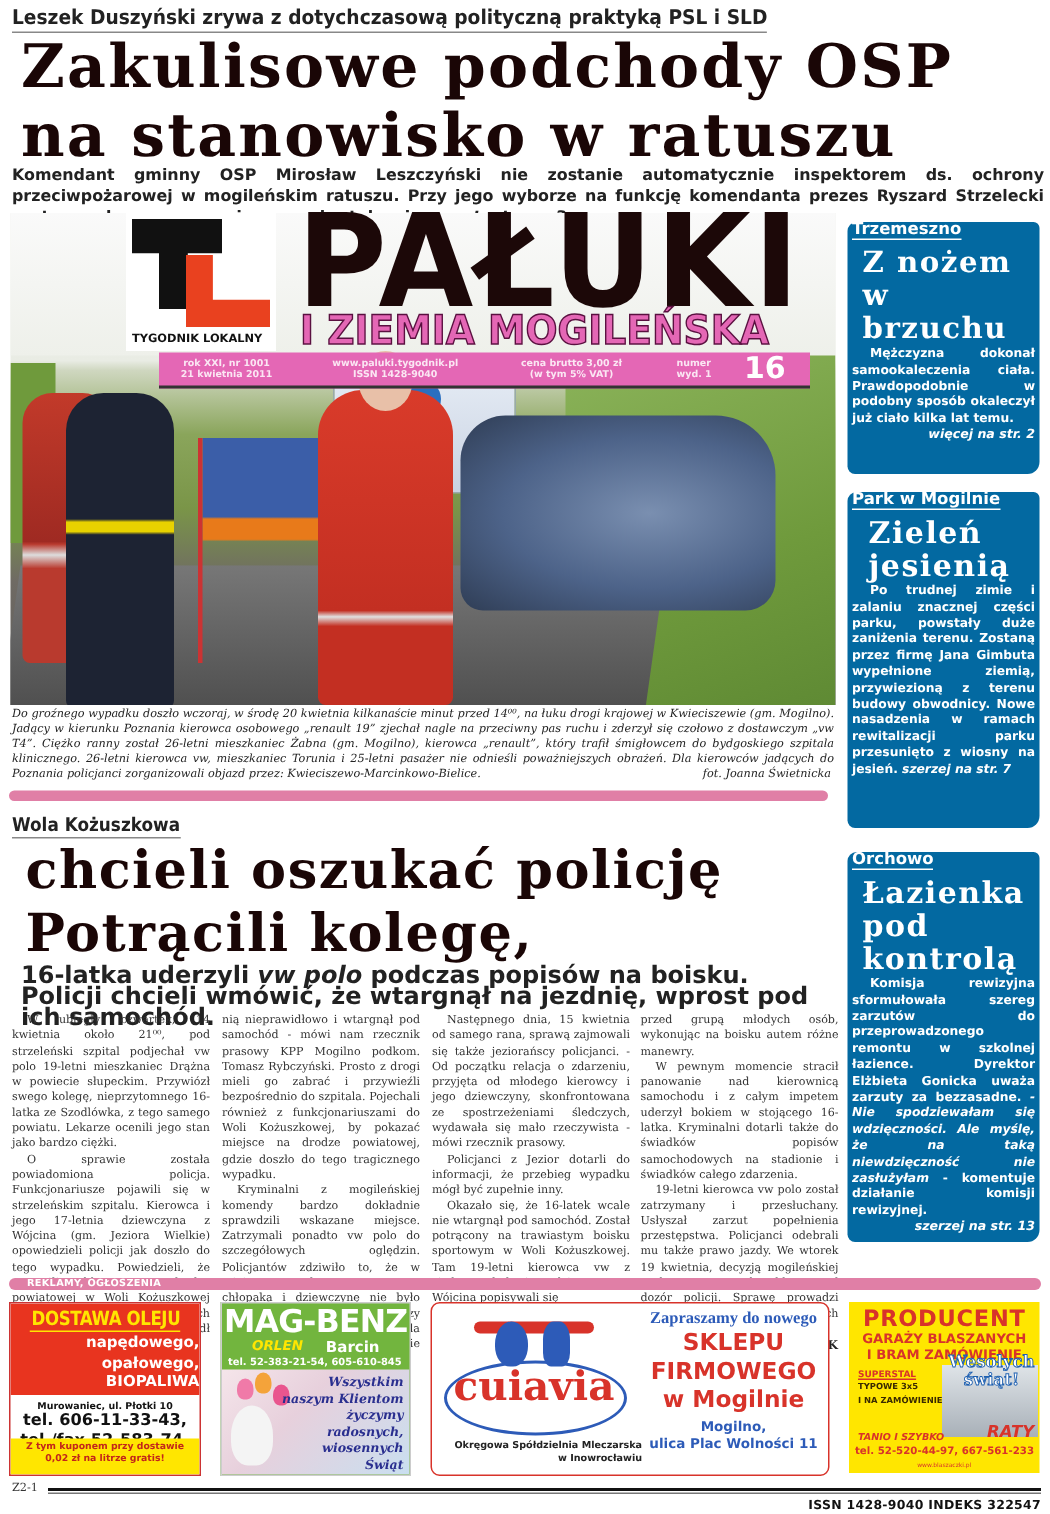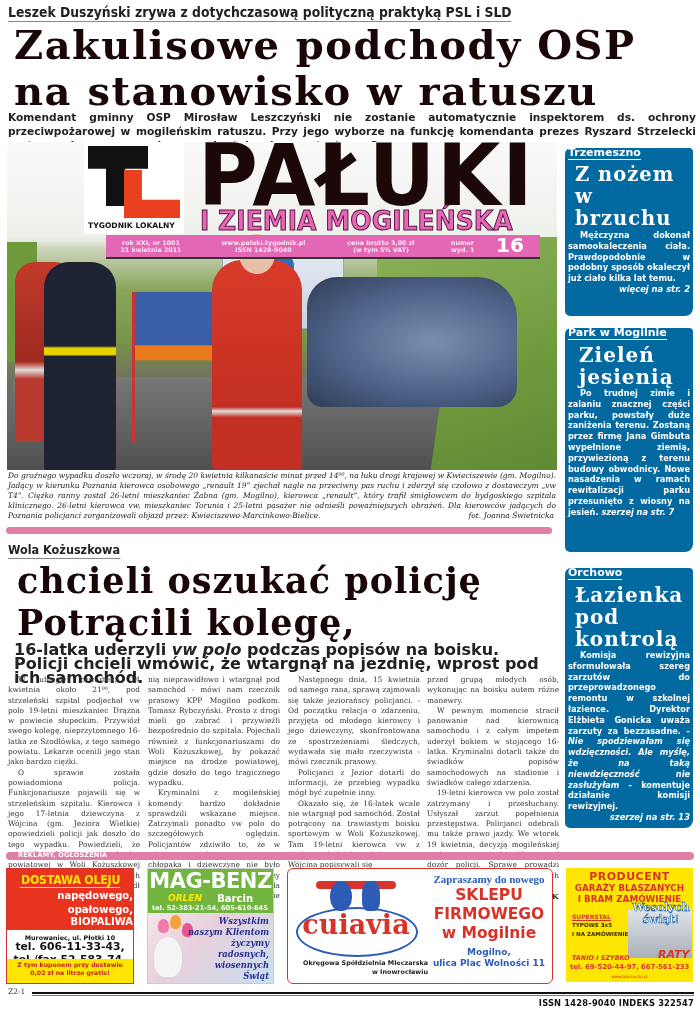--- a/index.html
+++ b/index.html
@@ -107,21 +107,21 @@
   #ad-cuiavia .fig1 { position: absolute; left: 42px; top: 12px; width: 22px; height: 30px; background: #2d5bb8; border-radius: 50% 50% 45% 45%; }
   #ad-cuiavia .fig2 { position: absolute; left: 74px; top: 12px; width: 18px; height: 30px; background: #2d5bb8; border-radius: 40% 40% 30% 30%; }
   #ad-cuiavia .arms { position: absolute; left: 28px; top: 12px; width: 80px; height: 8px; background: #d8332a; border-radius: 8px; }
   #ad-cuiavia .org { position: absolute; left: 4px; top: 90px; width: 136px; text-align: right; font-family: "DejaVu Sans", sans-serif; font-weight: bold; font-size: 6.4px; line-height: 8.5px; color: #222; }
   #ad-cuiavia .right { position: absolute; left: 140px; top: 4px; width: 122px; text-align: center; font-family: "DejaVu Sans", sans-serif; font-weight: bold; }
   #ad-cuiavia .invite { font-size: 11px; color: #2d5bb8; font-family: Liberation Serif, serif; }
   #ad-cuiavia .big { font-size: 15.5px; line-height: 17px; color: #d8332a; margin-top: 2px; }
   #ad-cuiavia .addr { font-size: 9px; line-height: 11px; color: #2d5bb8; margin-top: 5px; }
 
   #ad-garages { left: 566px; width: 127px; background: #ffe600; }
-  #ad-garages .prod { font-family: "DejaVu Sans", sans-serif; font-weight: bold; font-size: 11px; color: #d8332a; text-align: center; margin-top: 2px; letter-spacing: 0.5px; }
+  #ad-garages .prod { font-family: "DejaVu Sans", sans-serif; font-weight: bold; font-size: 15px; color: #d8332a; text-align: center; margin-top: 2px; letter-spacing: 0.5px; }
   #ad-garages .g { font-family: "DejaVu Sans", sans-serif; font-weight: bold; font-size: 8.8px; line-height: 10.5px; color: #d8332a; text-align: center; }
   #ad-garages .pic { position: absolute; left: 62px; top: 42px; width: 64px; height: 48px; background: linear-gradient(180deg,#dfe4e8,#a8b0b8); }
   #ad-garages .greet { position: absolute; left: 64px; top: 34px; width: 62px; text-align: center; font-family: "DejaVu Serif", serif; font-weight: bold; font-size: 11px; line-height: 12px; color: #fff; -webkit-text-stroke: 0.6px #1d5fb0; }
   #ad-garages .raty { position: absolute; left: 92px; top: 80px; font-family: "DejaVu Sans", sans-serif; font-weight: bold; font-style: italic; font-size: 11px; color: #d8332a; }
   #ad-garages .sup { position: absolute; left: 6px; top: 44px; font-family: "DejaVu Sans", sans-serif; font-weight: bold; font-size: 5.6px; line-height: 9px; color: #d8332a; }
   #ad-garages .sup .brand-s { color: #d8332a; text-decoration: underline; font-size: 6px; }
   #ad-garages .sup .typ { color: #3a2a00; }
   #ad-garages .cheap { position: absolute; left: 6px; top: 86px; font-family: "DejaVu Sans", sans-serif; font-weight: bold; font-style: italic; font-size: 6.4px; color: #d8332a; }
   #ad-garages .tel { position: absolute; left: 4px; top: 95px; font-family: "DejaVu Sans", sans-serif; font-weight: bold; font-size: 6.8px; color: #d8332a; white-space: nowrap; }
   #ad-garages .www { position: absolute; left: 0; top: 106px; width: 100%; text-align: center; font-family: "DejaVu Sans", sans-serif; font-size: 4px; color: #d8332a; }
@@ -307,20 +307,20 @@
   <div class="g">I BRAM ZAMÓWIENIE</div>
   <div class="pic"></div>
   <div class="greet">Wesołych świąt!</div>
   <div class="raty">RATY</div>
   <div class="sup">
     <div class="brand-s">SUPERSTAL</div>
     <div class="typ">TYPOWE 3x5</div>
     <div class="typ">I NA ZAMÓWIENIE</div>
   </div>
   <div class="cheap">TANIO I SZYBKO</div>
-  <div class="tel">tel. 69-520-44-97, 667-561-233</div>
+  <div class="tel">tel. 52-520-44-97, 667-561-233</div>
   <div class="www">www.blaszaczki.pl</div>
 </div>
 
 <div id="page-code" class="abs">Z2-1</div>
 <div id="footer-rule" class="abs"></div>
 <div id="footer-rule-thin" class="abs"></div>
 <div id="issn-index" class="abs">ISSN 1428-9040 INDEKS 322547</div>
 
 </body></html>

